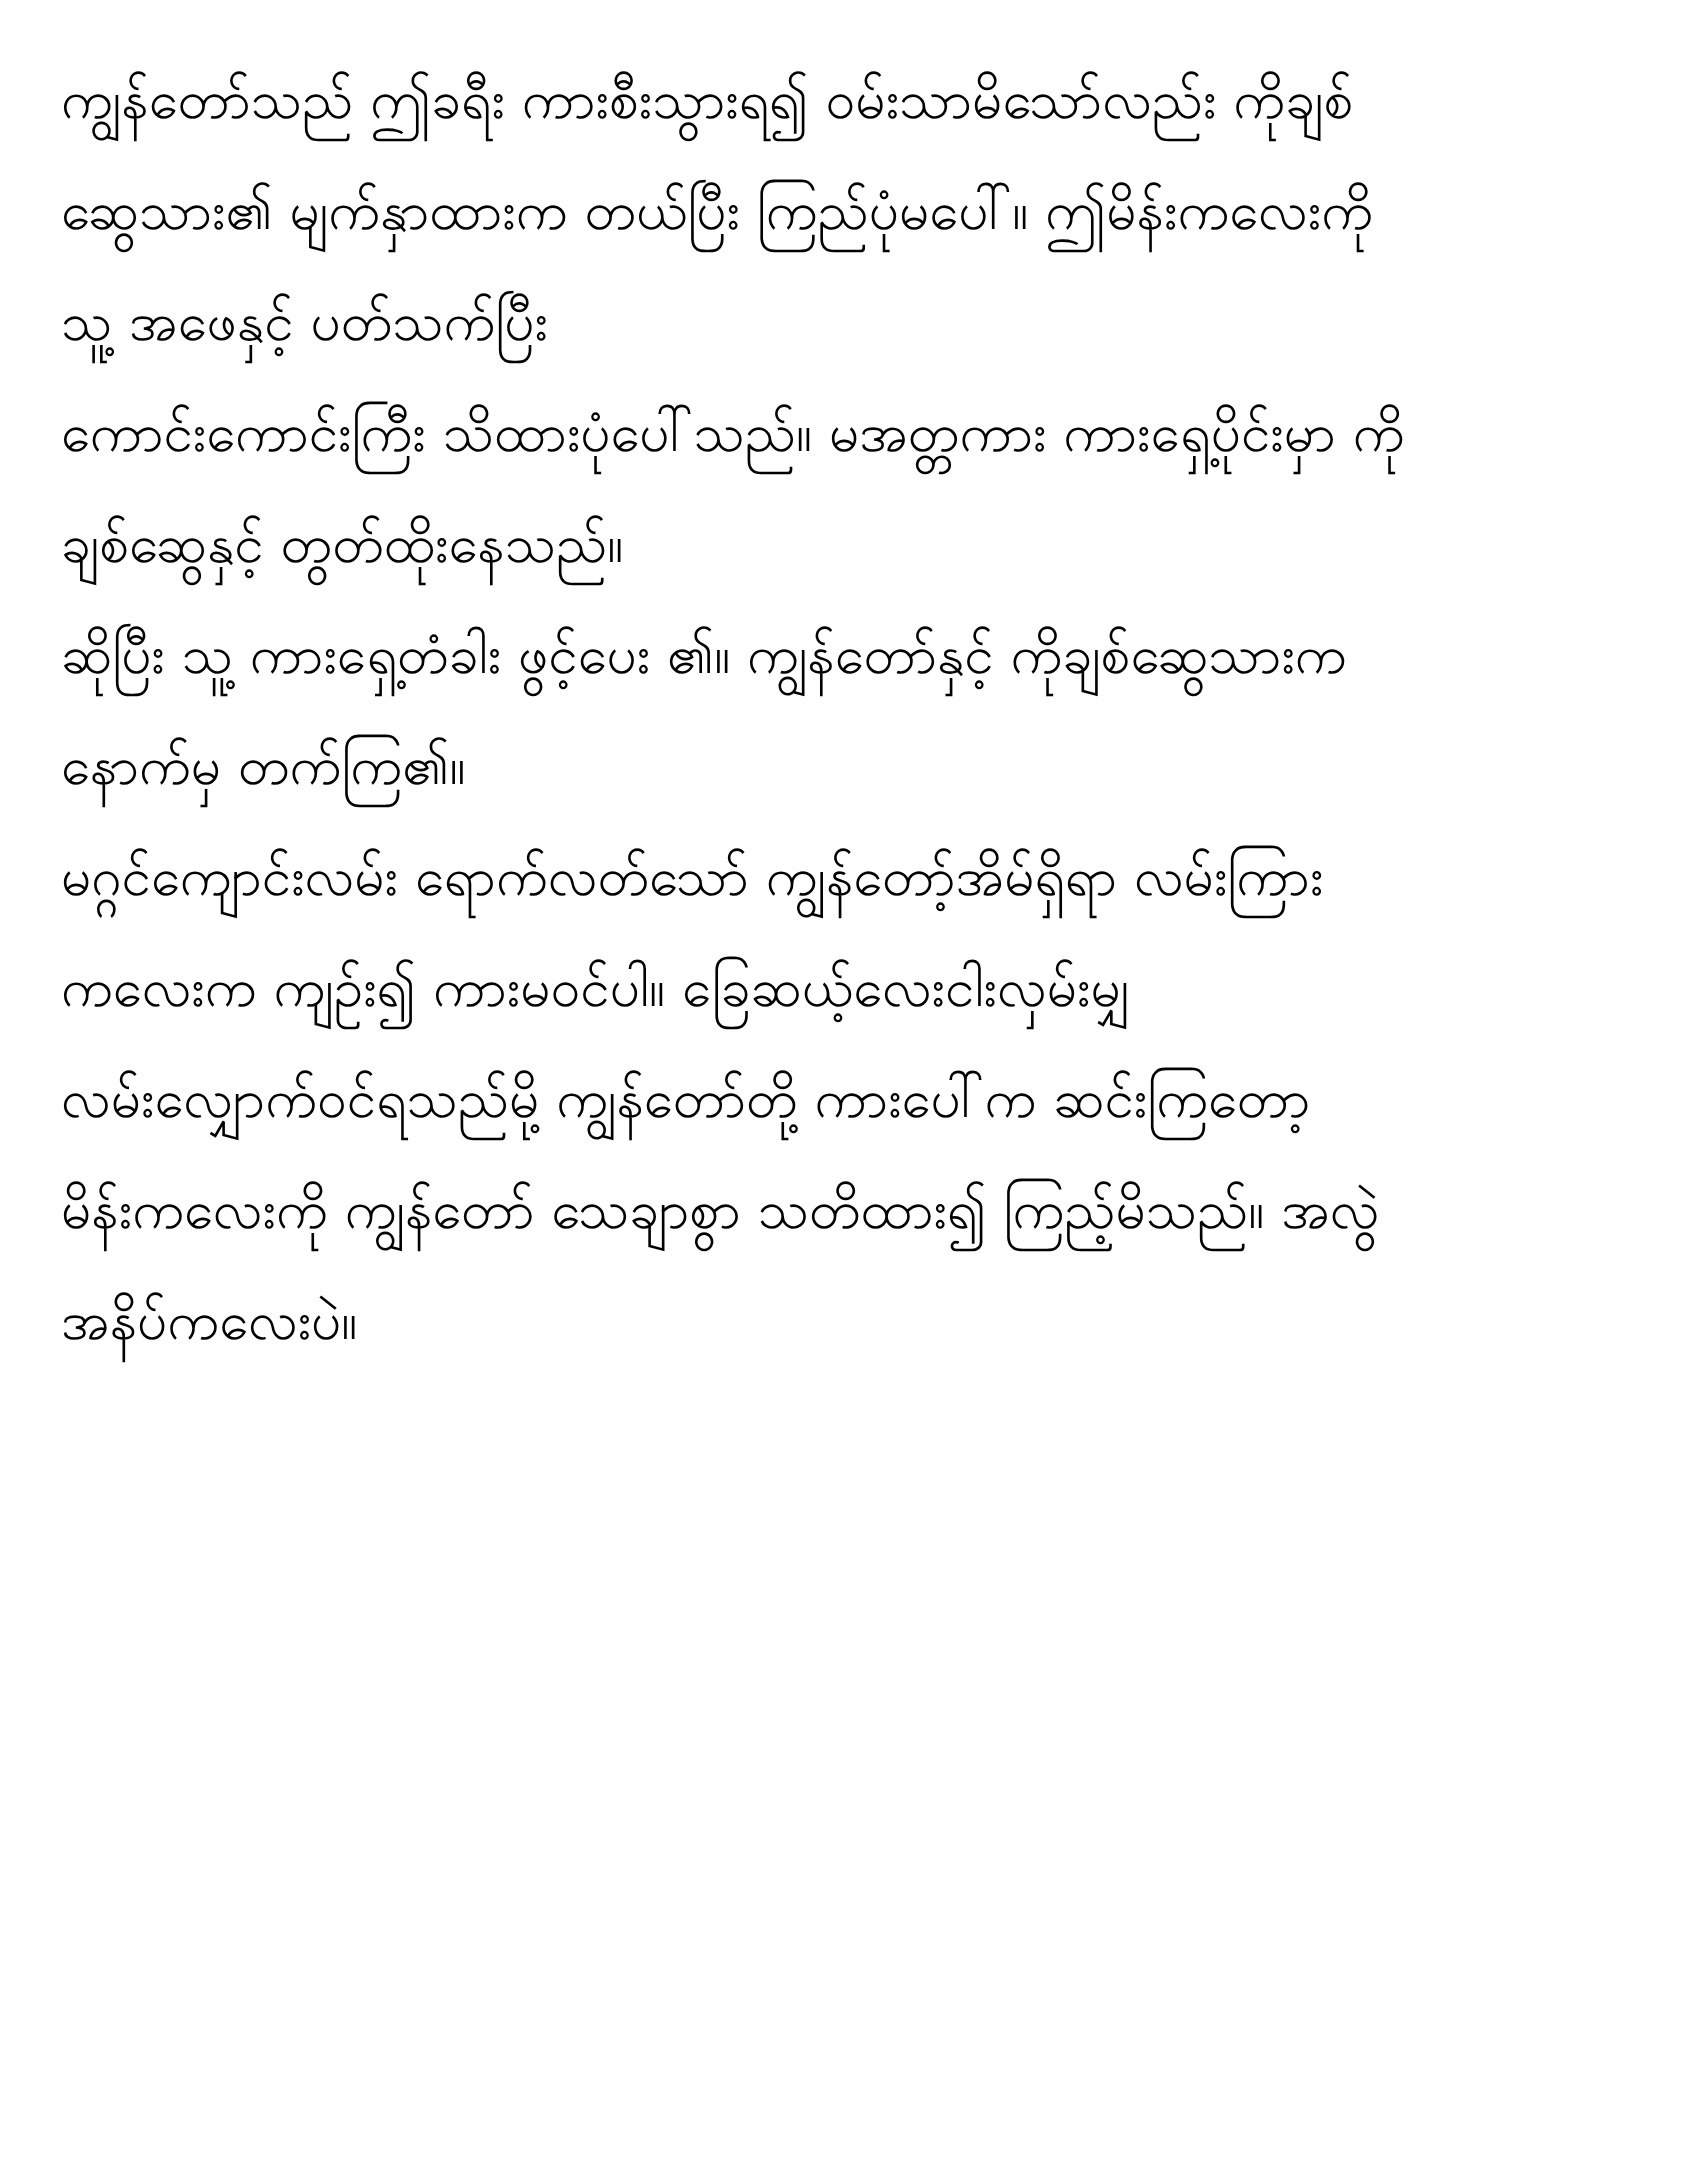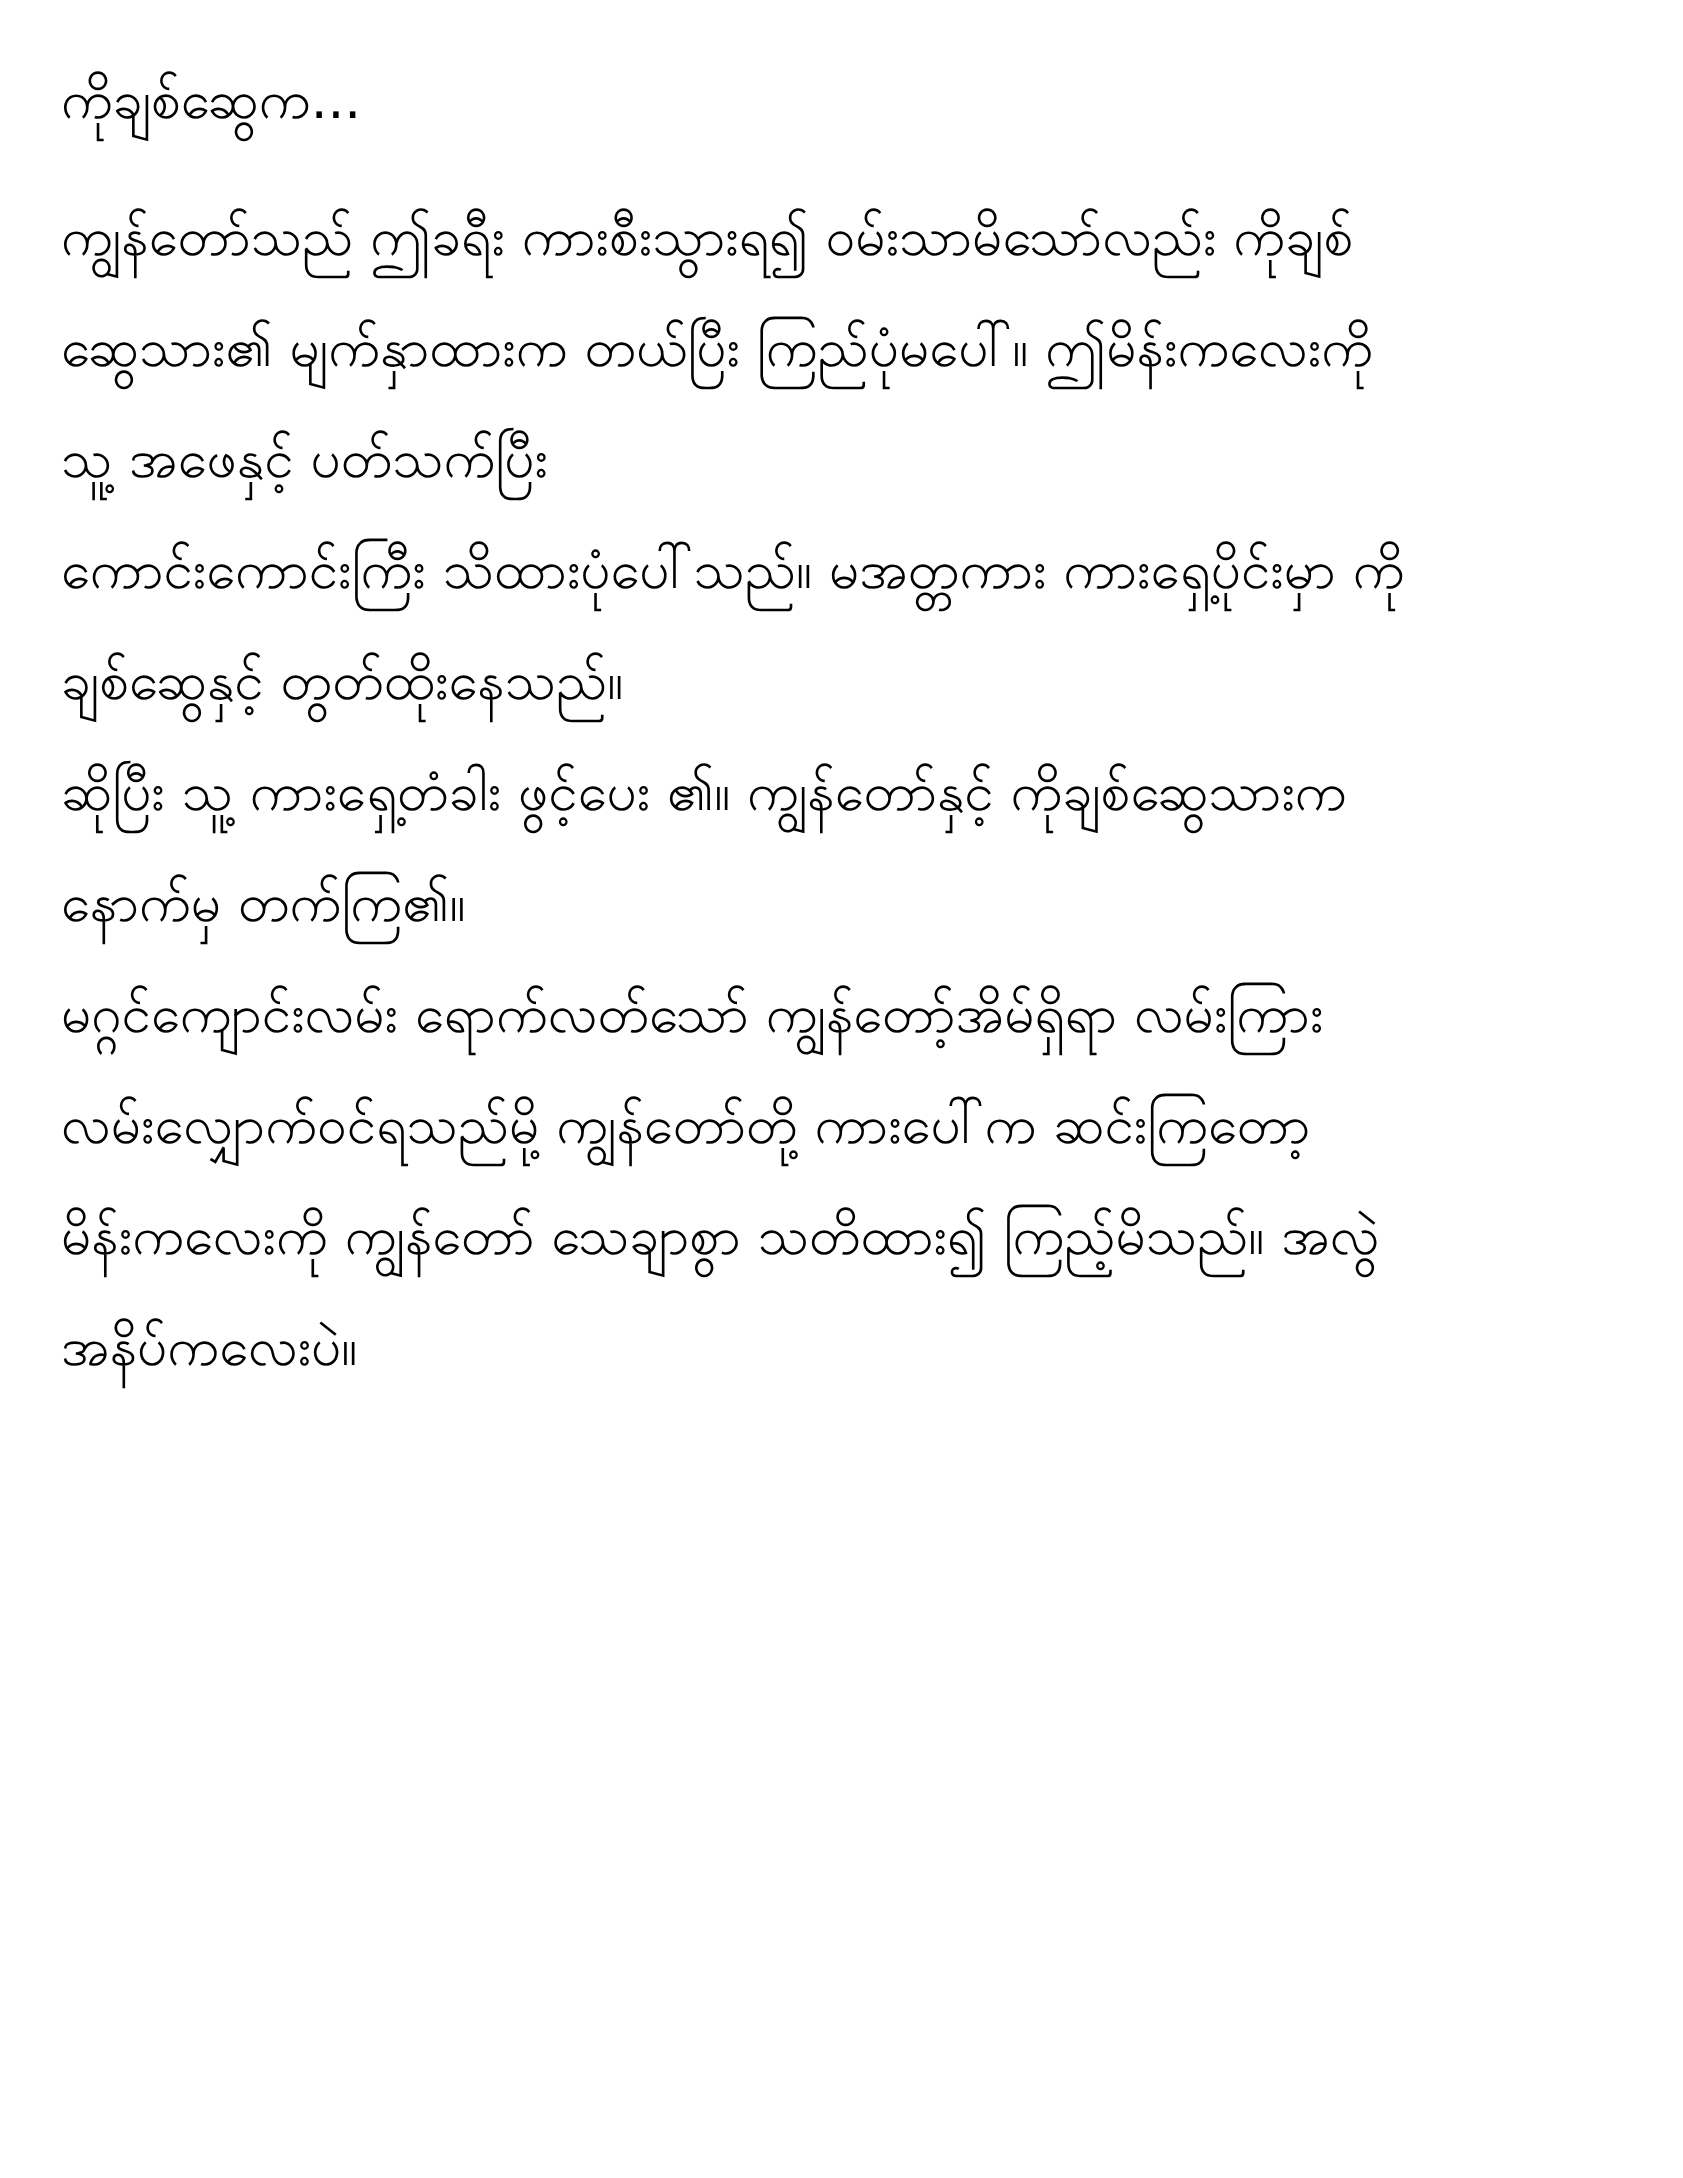--- a/index.html
+++ b/index.html
@@ -25,41 +25,39 @@
   }
   .intro-block   { margin-bottom: 26px; }
   .dialogue-block .text-line { margin-bottom: 28px; }
   .para-block    { margin-bottom: 0; }
 </style>
 </head>
 <body>
 
 <div class="page">
 
-  <div class="intro-block">
-    <div class="text-line">ကိုချစ်ဆွေက...</div>
-  </div>
 
   <div class="dialogue-block">
   </div>
 
   <div class="para-block">
     <div class="text-line">ကျွန်တော်သည် ဤခရီး ကားစီးသွားရ၍ ဝမ်းသာမိသော်လည်း ကိုချစ်</div>
     <div class="text-line">ဆွေသား၏ မျက်နှာထားက တယ်ပြီး ကြည်ပုံမပေါ်။ ဤမိန်းကလေးကို</div>
     <div class="text-line">သူ့ အဖေနှင့် ပတ်သက်ပြီး</div>
     <div class="text-line">ကောင်းကောင်းကြီး သိထားပုံပေါ်သည်။ မအတ္တကား ကားရှေ့ပိုင်းမှာ ကို</div>
     <div class="text-line">ချစ်ဆွေနှင့် တွတ်ထိုးနေသည်။</div>
   </div>
 
   <div class="para-block">
     <div class="text-line">ဆိုပြီး သူ့ ကားရှေ့တံခါး ဖွင့်ပေး ၏။ ကျွန်တော်နှင့် ကိုချစ်ဆွေသားက</div>
     <div class="text-line">နောက်မှ တက်ကြ၏။</div>
   </div>
 
   <div class="para-block">
     <div class="text-line">မဂ္ဂင်ကျောင်းလမ်း ရောက်လတ်သော် ကျွန်တော့်အိမ်ရှိရာ လမ်းကြား</div>
+    <div class="text-line">ကလေးက ကျဉ်း၍ ကားမဝင်ပါ။ ခြေဆယ့်လေးငါးလှမ်းမျှ</div>
     <div class="text-line">လမ်းလျှောက်ဝင်ရသည်မို့ ကျွန်တော်တို့ ကားပေါ်က ဆင်းကြတော့</div>
     <div class="text-line">မိန်းကလေးကို ကျွန်တော် သေချာစွာ သတိထား၍ ကြည့်မိသည်။ အလွဲ</div>
     <div class="text-line">အနိပ်ကလေးပဲ။</div>
   </div>
 
 </div>
 
 
 </body></html>

